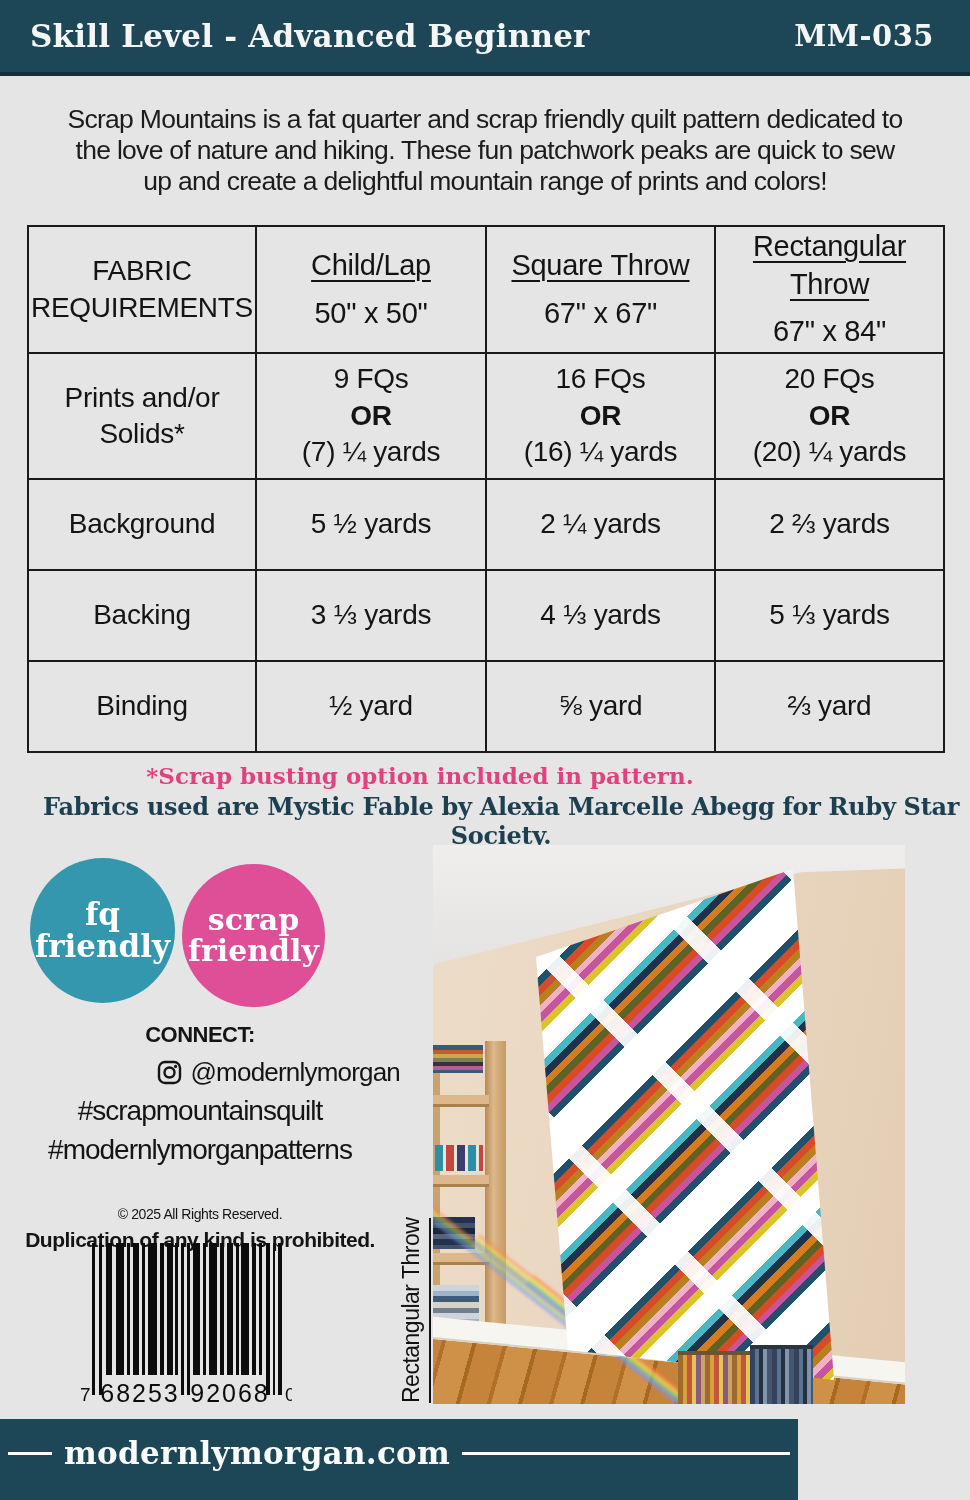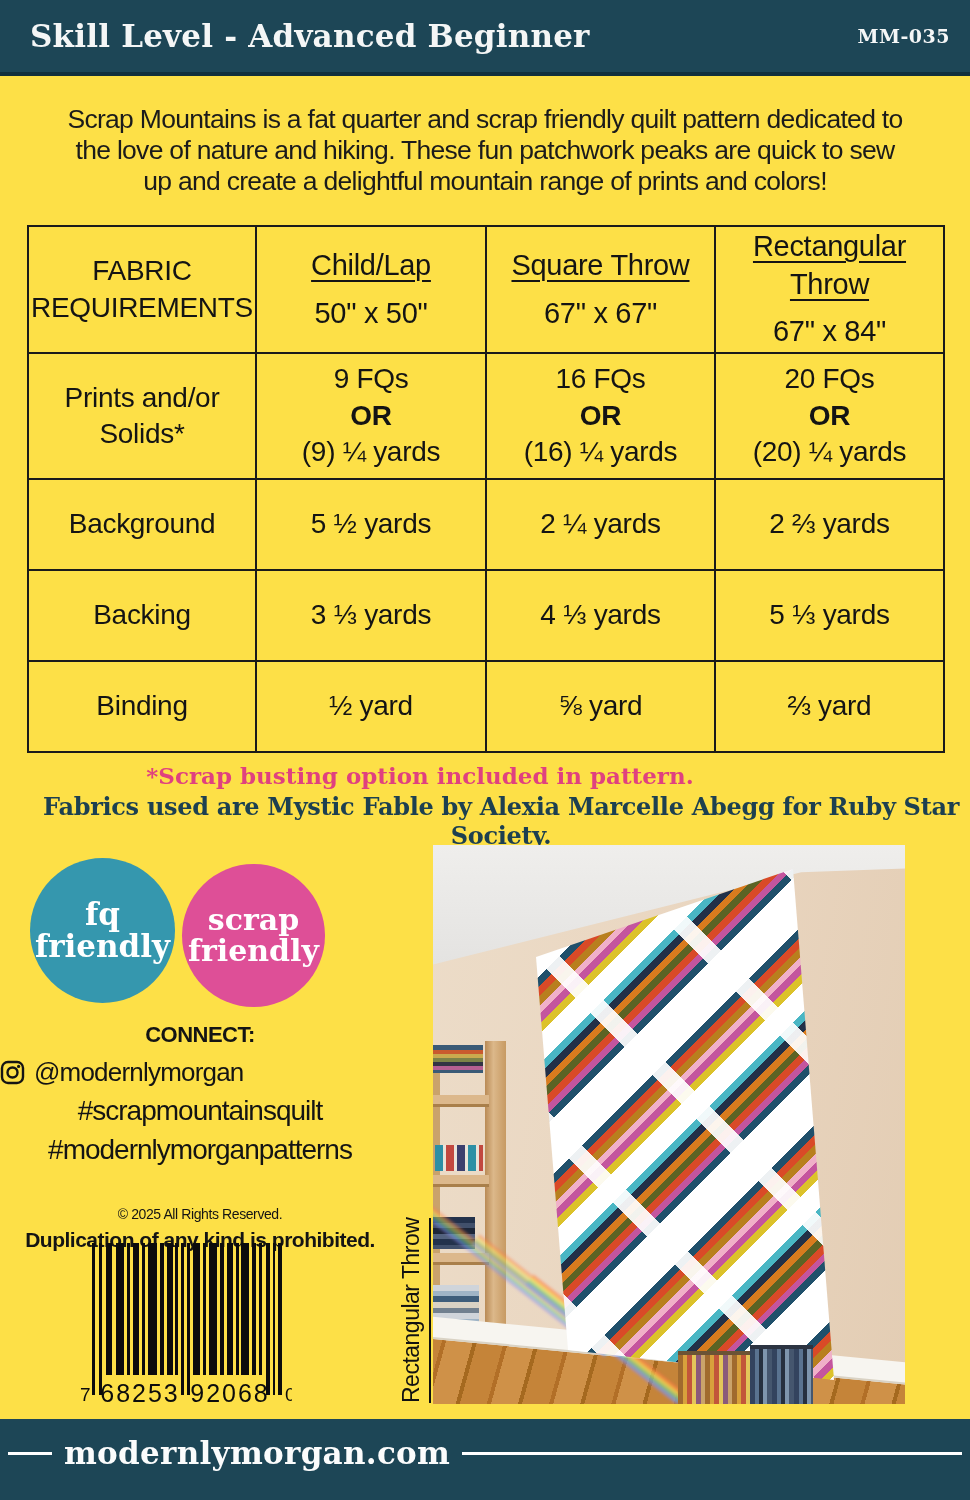--- a/index.html
+++ b/index.html
@@ -1,24 +1,24 @@
 <!DOCTYPE html>
 <html><head>
 <meta charset="utf-8">
 <style>
   html,body{margin:0;padding:0;background:#888;}
-  #page{position:relative;width:970px;height:1500px;background:#fde047;overflow:hidden;
+  #page{position:relative;width:970px;height:1500px;background:#e5e5e5;overflow:hidden;
         font-family:"Liberation Sans",sans-serif;color:#161616;}
 
   
   .topbar{position:absolute;left:0;top:0;width:970px;height:72px;background:#1d4656;
           border-bottom:4px solid #12303c;display:flex;align-items:center;justify-content:space-between;
           font-family:"DejaVu Serif",serif;font-weight:bold;color:#f4f6f6;}
   .topbar .skill{margin-left:30px;font-size:31px;letter-spacing:.2px;}
-  .topbar .pnum{margin-right:20px;font-size:19px;letter-spacing:.5px;}
+  .topbar .pnum{margin-right:36px;font-size:29px;letter-spacing:.5px;}
 
   
   .intro{position:absolute;left:20px;top:104px;width:930px;text-align:center;
          font-size:26.5px;line-height:31px;letter-spacing:-0.7px;color:#1b1b1b;}
 
   
   table.req{position:absolute;left:27px;top:225px;width:916px;border-collapse:collapse;table-layout:fixed;}
   table.req td{border:2px solid #1a1a1a;text-align:center;vertical-align:middle;
                font-size:28px;letter-spacing:-0.3px;color:#141414;line-height:1.3;}
   td.open{border-top:none;border-left:none;font-size:26px;line-height:1.25;}
@@ -37,21 +37,21 @@
 
   
   .badge{position:absolute;border-radius:50%;display:flex;align-items:center;justify-content:center;
          font-family:"DejaVu Serif",serif;font-weight:bold;color:#fff;text-align:center;line-height:1.02;}
   .badge-fq{left:30px;top:858px;width:145px;height:145px;background:#3597ae;font-size:31px;}
   .badge-scrap{left:182px;top:864px;width:143px;height:143px;background:#de4f97;font-size:30px;}
 
   
   .connect{position:absolute;left:0;top:1022px;width:400px;text-align:center;color:#141414;}
   .connect .head{font-size:22px;font-weight:bold;letter-spacing:-0.5px;}
-  .connect .insta{margin-top:9px;display:flex;align-items:center;justify-content:flex-start;gap:9px;
+  .connect .insta{margin-top:9px;display:flex;align-items:center;justify-content:flex-end;gap:9px;
                   font-size:26px;letter-spacing:-0.8px;}
   .connect .tag{margin-top:7px;font-size:28px;letter-spacing:-1px;}
   .connect .cp{margin-top:40px;font-size:14px;letter-spacing:-0.4px;text-align:center;}
   .connect .cp2{margin-top:6px;font-size:21px;font-weight:bold;letter-spacing:-0.5px;}
 
   
   .barcode{position:absolute;left:78px;top:1243px;}
 
   
   .photo{position:absolute;left:433px;top:845px;width:472px;height:559px;overflow:hidden;
@@ -102,21 +102,21 @@
         background:repeating-linear-gradient(90deg,#a06a2e 0 5px,#d8a13c 5px 9px,#c2563a 9px 14px,#e3c65a 14px 18px,#8a5a7a 18px 23px,#caa36b 23px 27px);}
   .fab2{position:absolute;left:317px;top:500px;width:63px;height:58px;border-top:4px solid #2c3442;
         background:repeating-linear-gradient(90deg,#33435e 0 5px,#5a7390 5px 9px,#26303f 9px 13px,#7e95ad 13px 17px,#45566e 17px 22px);}
 
   
   .photocap{position:absolute;left:398px;top:1403px;transform:rotate(-90deg);transform-origin:top left;
             white-space:nowrap;font-size:23px;letter-spacing:-0.5px;color:#111;
             border-bottom:2px solid #111;padding-bottom:4px;}
 
   
-  .footer{position:absolute;left:0;top:1419px;width:970px;height:81px;background:#1d4656;}
+  .footer{position:absolute;left:0;top:1419px;width:798px;height:81px;background:#1d4656;}
   .footer .rule{position:absolute;left:8px;right:8px;top:33px;height:3px;background:#ffffff;}
   .footer .site{position:absolute;left:52px;top:13px;z-index:2;background:#1d4656;padding:0 12px;
                 font-family:"DejaVu Serif",serif;font-weight:bold;font-size:31px;color:#fbfcfc;line-height:42px;letter-spacing:.3px;}
 </style>
 </head>
 <body>
 
 <div id="page">
 
   <div class="topbar">
@@ -151,21 +151,21 @@
       <td>
         <div class="coltitle">Rectangular Throw</div>
         <div class="colsize">67" x 84"</div>
       </td>
     </tr>
     <tr class="r1">
       <td>Prints and/or Solids*</td>
       <td>
         <div>9 FQs</div>
         <div class="orline">OR</div>
-        <div>(9) ¼ yards</div>
+        <div>(7) ¼ yards</div>
       </td>
       <td>
         <div>16 FQs</div>
         <div class="orline">OR</div>
         <div>(16) ¼ yards</div>
       </td>
       <td>
         <div>20 FQs</div>
         <div class="orline">OR</div>
         <div>(20) ¼ yards</div>

